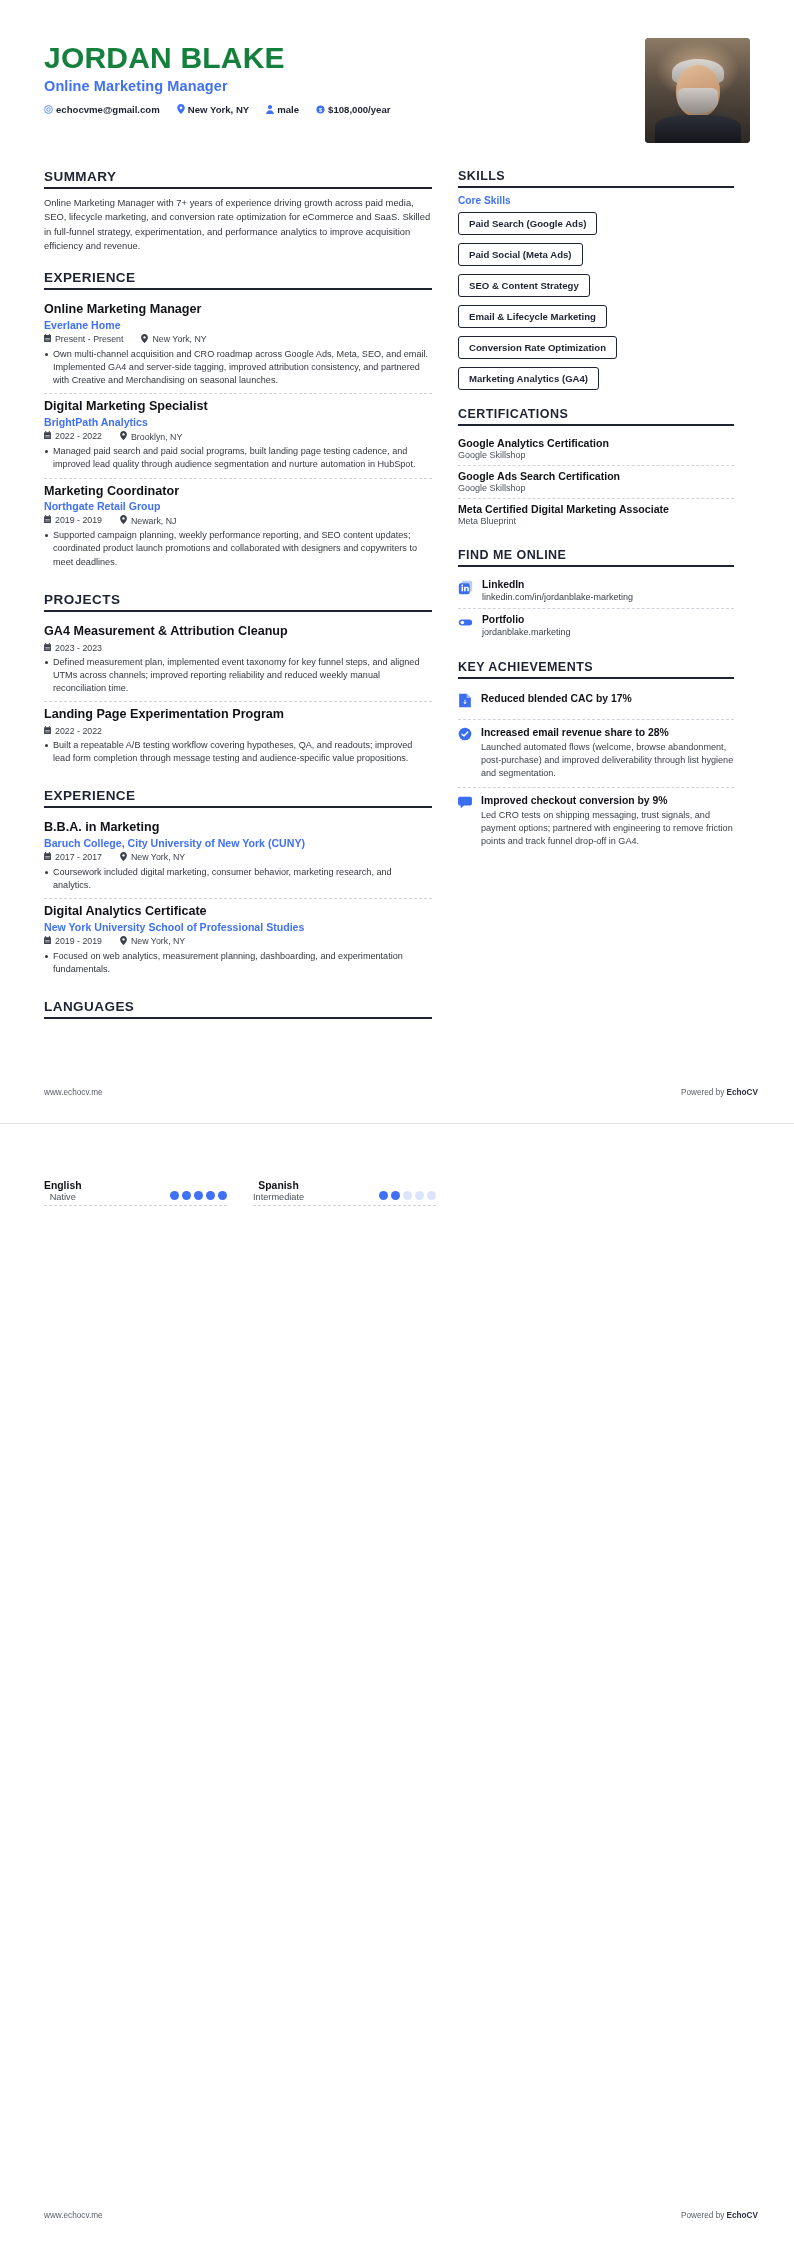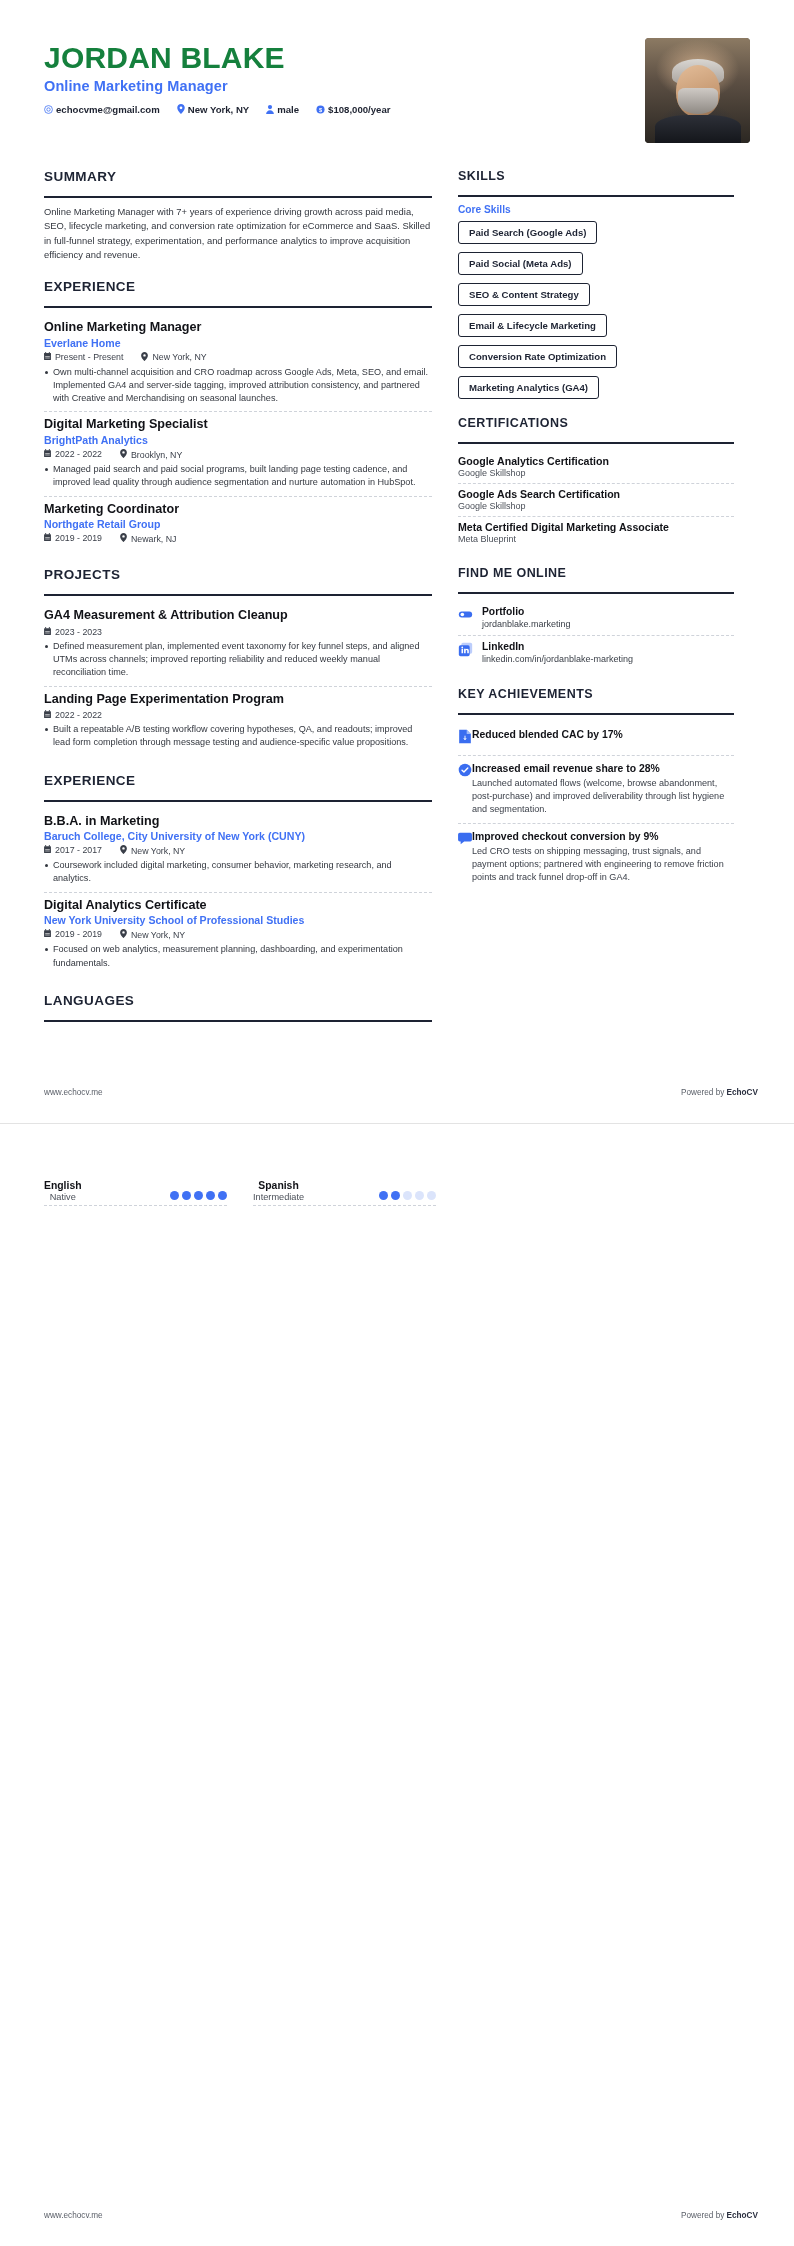--- a/index.html
+++ b/index.html
@@ -112,21 +112,21 @@
   .col-left { width: 388px; flex: none; }
   .col-right { width: 276px; flex: none; }
 
   
   .sec { margin-bottom: 17px; }
   .sec-title {
     font-size: 13.5px;
     font-weight: bold;
     letter-spacing: .45px;
     color: #1d2333;
-    padding-bottom: 12px;
+    padding-bottom: 3px;
     border-bottom: 2px solid #1d2333;
     margin-bottom: 7px;
   }
   .sec-title.sm { font-size: 12.5px; }
 
   .body-text {
     font-size: 9.4px;
     line-height: 1.52;
     color: #33373f;
   }
@@ -211,20 +211,21 @@
     border-bottom: 1px dashed #cfd3da;
   }
   .link-row:last-child { border-bottom: none; }
   .link-ico { flex: none; margin-top: 1px; }
   .link-label { font-size: 10.3px; font-weight: bold; color: #111217; }
   .link-url { font-size: 9px; color: #3b4049; margin-top: 2px; word-break: break-all; }
 
   
   .ach-row {
     display: flex;
+    gap: 9px;
     align-items: flex-start;
     padding: 6px 0 7px 0;
     border-bottom: 1px dashed #cfd3da;
   }
   .ach-row:last-child { border-bottom: none; }
   .ach-ico { flex: none; margin-top: 1px; }
   .ach-title { font-size: 10.4px; font-weight: bold; color: #111217; line-height: 1.25; }
   .ach-desc { font-size: 9.1px; color: #3c414a; line-height: 1.42; margin-top: 2px; }
 
   
@@ -398,20 +399,23 @@
                     </svg></span>
                 <span>2019 - 2019</span>
               </div>
               <div class="meta-item">
                 <span><svg width="7" height="9" viewBox="0 0 12 16">
                       <path d="M6 0C2.7 0 0 2.7 0 6c0 4.5 6 10 6 10s6-5.5 6-10c0-3.3-2.7-6-6-6zm0 8.2A2.2 2.2 0 1 1 6 3.8a2.2 2.2 0 0 1 0 4.4z" fill="#3a3f49"></path>
                     </svg></span>
                 <span>Newark, NJ</span>
               </div>
             </div>
+            <ul class="bullets">
+              <li>Supported campaign planning, weekly performance reporting, and SEO content updates; coordinated product launch promotions and collaborated with designers and copywriters to meet deadlines.</li>
+            </ul>
           </div>
         </div>
 
         <div class="sec">
           <div class="sec-title">PROJECTS</div>
 
           <div class="entry">
             <div class="entry-title">GA4 Measurement &amp; Attribution Cleanup</div>
             <div class="meta">
               <div class="meta-item">
@@ -540,41 +544,41 @@
             <div class="cert-issuer">Meta Blueprint</div>
           </div>
         </div>
 
         <div class="sec">
           <div class="sec-title sm">FIND ME ONLINE</div>
 
           <div class="link-row">
             <span class="link-ico">
               <svg width="15" height="15" viewBox="0 0 18 18">
+                  <rect x="4" y="1" width="13" height="13" rx="2" fill="#4071f4" opacity=".35"></rect>
+                  <rect x="1" y="4" width="13" height="13" rx="2" fill="#3a6df0"></rect>
+                  <path d="M4.2 8.2h1.9v5.4H4.2zM5.1 5.3a1.1 1.1 0 1 1 0 2.2 1.1 1.1 0 0 1 0-2.2zM7.3 8.2h1.8v.8c.3-.5.9-.9 1.8-.9 1.4 0 2.1.9 2.1 2.5v3h-1.9v-2.7c0-.8-.3-1.2-.9-1.2s-1 .4-1 1.2v2.7H7.3z" fill="#fff"></path>
+                </svg>
+            </span>
+            <div>
+              <div class="link-label">LinkedIn</div>
+              <div class="link-url">linkedin.com/in/jordanblake-marketing</div>
+            </div>
+          </div>
+
+          <div class="link-row">
+            <span class="link-ico">
+              <svg width="15" height="15" viewBox="0 0 18 18">
                   <rect x="1" y="5.5" width="16" height="7" rx="3.5" fill="#3a6df0"></rect>
                   <circle cx="5.2" cy="9" r="2.2" fill="#fff"></circle>
                 </svg>
             </span>
             <div>
               <div class="link-label">Portfolio</div>
               <div class="link-url">jordanblake.marketing</div>
-            </div>
-          </div>
-
-          <div class="link-row">
-            <span class="link-ico">
-              <svg width="15" height="15" viewBox="0 0 18 18">
-                  <rect x="4" y="1" width="13" height="13" rx="2" fill="#4071f4" opacity=".35"></rect>
-                  <rect x="1" y="4" width="13" height="13" rx="2" fill="#3a6df0"></rect>
-                  <path d="M4.2 8.2h1.9v5.4H4.2zM5.1 5.3a1.1 1.1 0 1 1 0 2.2 1.1 1.1 0 0 1 0-2.2zM7.3 8.2h1.8v.8c.3-.5.9-.9 1.8-.9 1.4 0 2.1.9 2.1 2.5v3h-1.9v-2.7c0-.8-.3-1.2-.9-1.2s-1 .4-1 1.2v2.7H7.3z" fill="#fff"></path>
-                </svg>
-            </span>
-            <div>
-              <div class="link-label">LinkedIn</div>
-              <div class="link-url">linkedin.com/in/jordanblake-marketing</div>
             </div>
           </div>
         </div>
 
         <div class="sec">
           <div class="sec-title sm">KEY ACHIEVEMENTS</div>
 
           <div class="ach-row">
             <span class="ach-ico">
               <svg width="14" height="15" viewBox="0 0 16 18">

